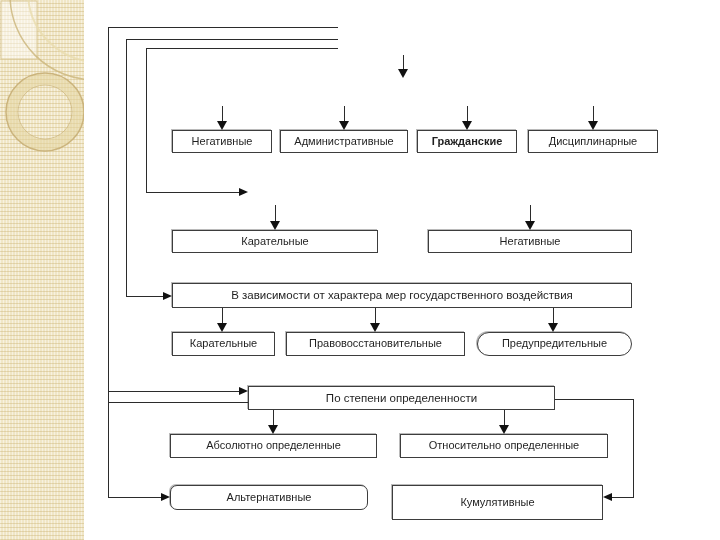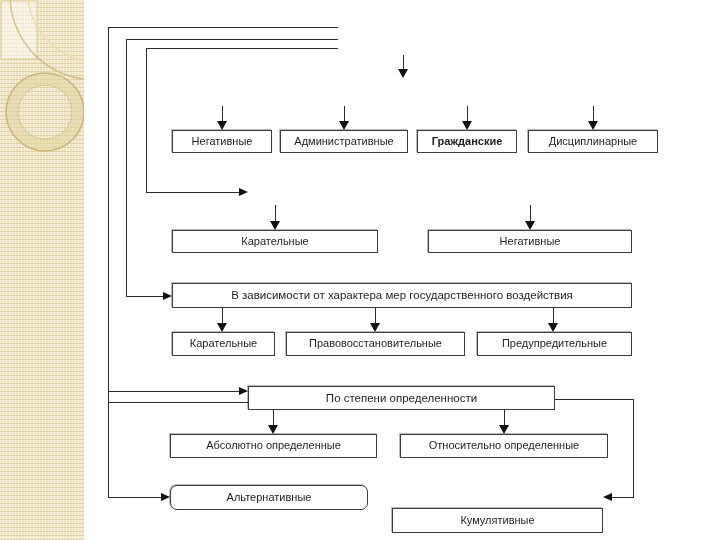--- a/index.html
+++ b/index.html
@@ -67,27 +67,27 @@
   <div class="node" style="left:280px;top:130px;width:128px;height:23px;">Административные</div>
   <div class="node" style="left:417px;top:130px;width:100px;height:23px;font-weight:bold;">Гражданские</div>
   <div class="node" style="left:528px;top:130px;width:130px;height:23px;">Дисциплинарные</div>
 
   <div class="node" style="left:172px;top:230px;width:206px;height:23px;">Карательные</div>
   <div class="node" style="left:428px;top:230px;width:204px;height:23px;">Негативные</div>
 
   <div class="node header" style="left:172px;top:283px;width:460px;height:25px;">В зависимости от характера мер государственного воздействия</div>
   <div class="node" style="left:172px;top:332px;width:103px;height:24px;">Карательные</div>
   <div class="node" style="left:286px;top:332px;width:179px;height:24px;">Правовосстановительные</div>
-  <div class="node" style="left:477px;top:332px;width:155px;height:24px;">Предупредительные</div>
+  <div class="node" style="left:477px;top:332px;width:155px;height:24px;border-radius:12px;">Предупредительные</div>
 
   <div class="node header" style="left:248px;top:386px;width:307px;height:24px;">По степени определенности</div>
   <div class="node" style="left:170px;top:434px;width:207px;height:24px;">Абсолютно определенные</div>
   <div class="node" style="left:400px;top:434px;width:208px;height:24px;">Относительно определенные</div>
   <div class="node" style="left:170px;top:485px;width:198px;height:25px;border-radius:7px;">Альтернативные</div>
-  <div class="node" style="left:392px;top:508px;width:211px;height:25px;">Кумулятивные</div>
+  <div class="node" style="left:392px;top:485px;width:211px;height:35px;">Кумулятивные</div>
 
   <div class="vline" style="left:403px;top:55px;height:15px;"></div>
   <div class="arr down" style="left:398px;top:69px;"></div>
 
   <div class="vline" style="left:222px;top:106px;height:16px;"></div>
   <div class="arr down" style="left:217px;top:121px;"></div>
   <div class="vline" style="left:344px;top:106px;height:16px;"></div>
   <div class="arr down" style="left:339px;top:121px;"></div>
   <div class="vline" style="left:467px;top:106px;height:16px;"></div>
   <div class="arr down" style="left:462px;top:121px;"></div>

